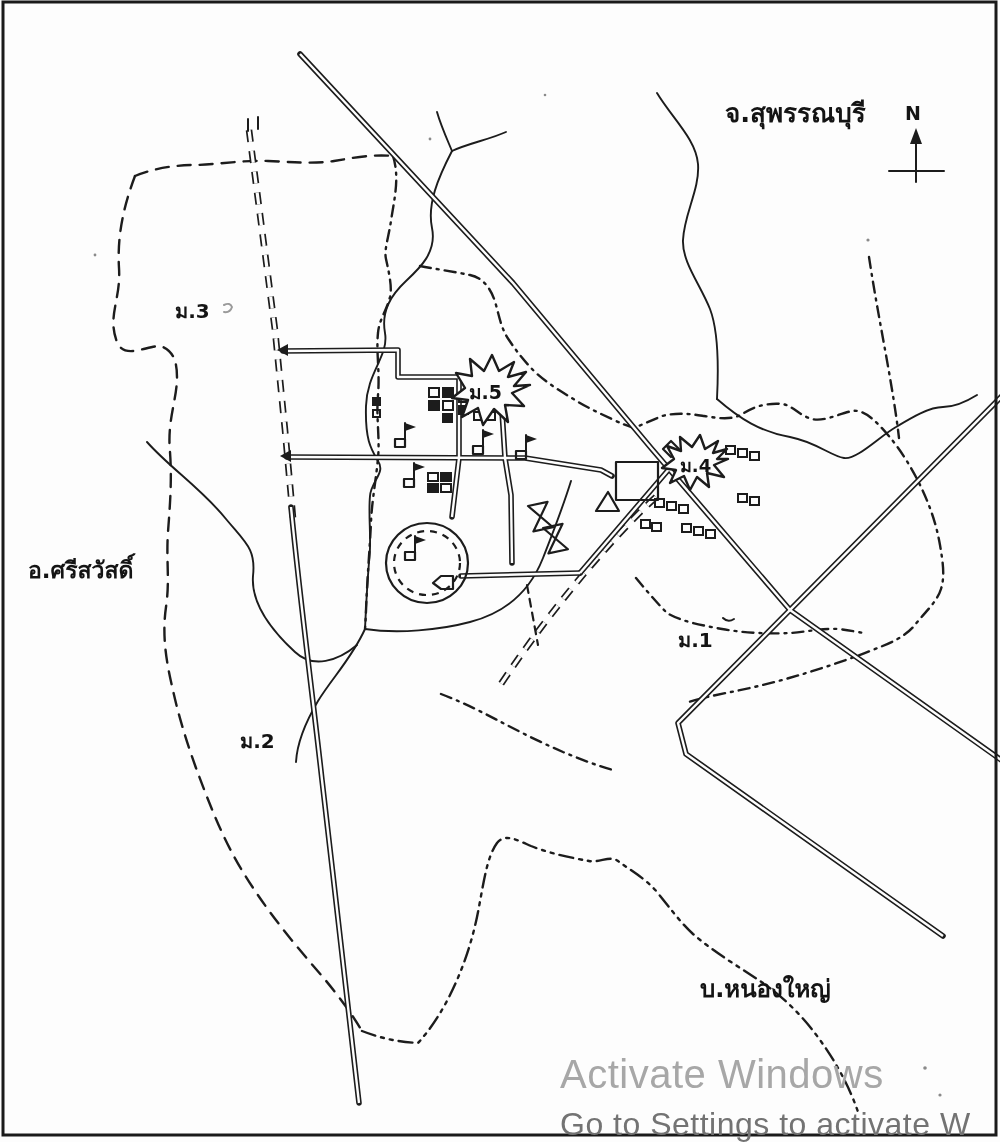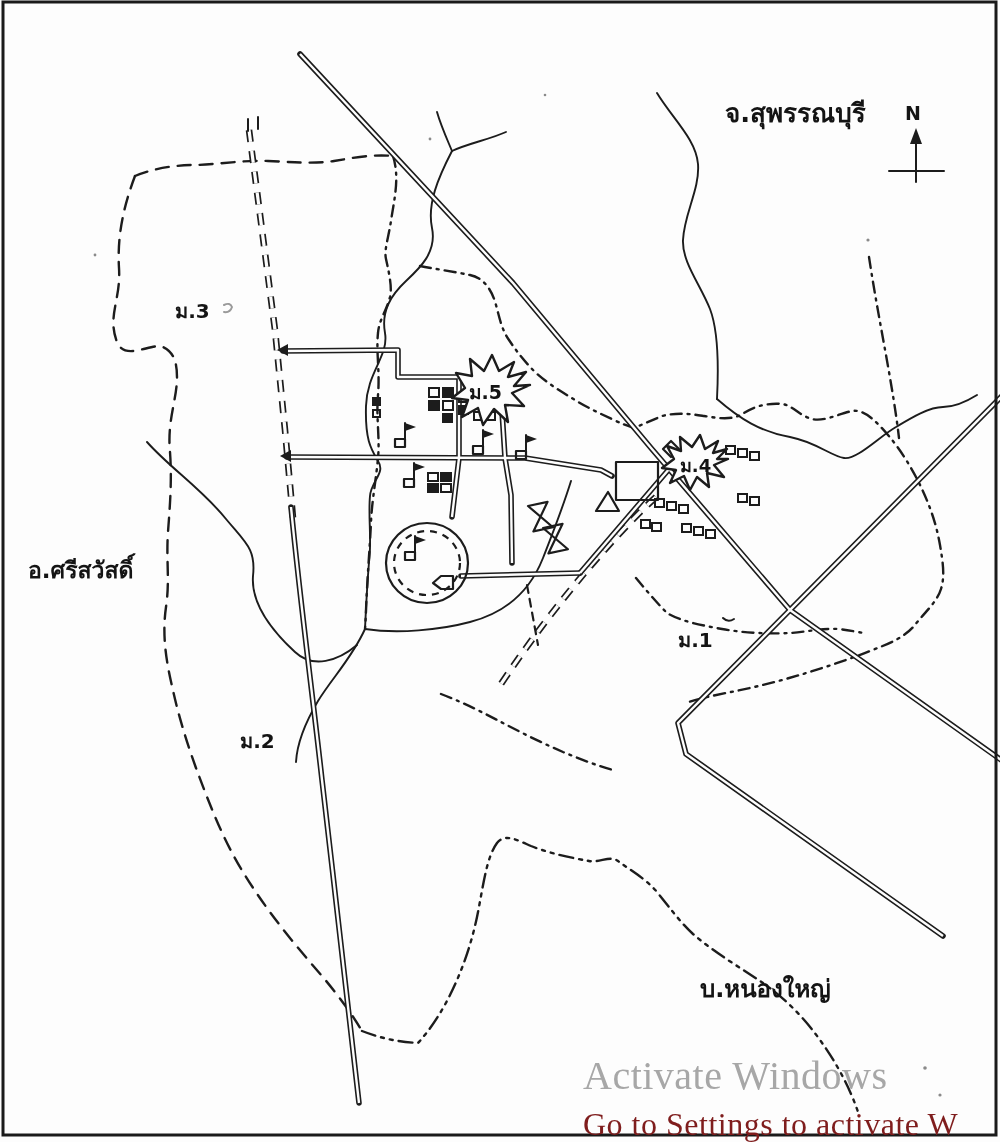--- a/index.html
+++ b/index.html
@@ -20,26 +20,26 @@
   .track-inner { stroke:#fdfdfd; stroke-width:3.2; stroke-dasharray:12 9; stroke-linecap:butt; }
   .thindash { stroke-width:2.2; stroke-dasharray:8 6; }
   .bld { fill:none; stroke:#1c1c1c; stroke-width:2; }
   .bldf { fill:#1c1c1c; stroke:#1c1c1c; stroke-width:2; }
   .sym { fill:none; stroke:#1c1c1c; stroke-width:2.2; stroke-linejoin:round; }
   .star { fill:#fdfdfd; stroke:#1c1c1c; stroke-width:2.4; stroke-linejoin:round; }
   .mark { fill:none; stroke:#1c1c1c; stroke-width:2; stroke-linecap:round; }
   .smudge { stroke:#9a9a9a; }
   text.lbl { font-family:"DejaVu Sans", sans-serif; font-weight:bold; fill:#141414; }
   .wm {
-    position:absolute; left:583px; color:#a7a7a7;
-    font-family:Liberation Serif, serif; font-weight:400;
+    position:absolute; left:560px; color:#a7a7a7;
+    font-family:Liberation Sans, sans-serif; font-weight:400;
     letter-spacing:0.5px; white-space:nowrap; pointer-events:none;
   }
   .wm1 { top:1052px; font-size:40px; }
-  .wm2 { top:1106px; font-size:32px; color:#7f1d1d; }
+  .wm2 { top:1106px; font-size:32px; color:#737373; }
 </style>
 </head>
 <body>
 
 <div class="screen">
 
 <svg class="mapart" width="1000" height="1142" viewBox="0 0 1000 1142">
 
   <defs>
     <path id="p-road-main" d="M300,54 L513,283 L651,448 L790,610 L1004,762"></path>

